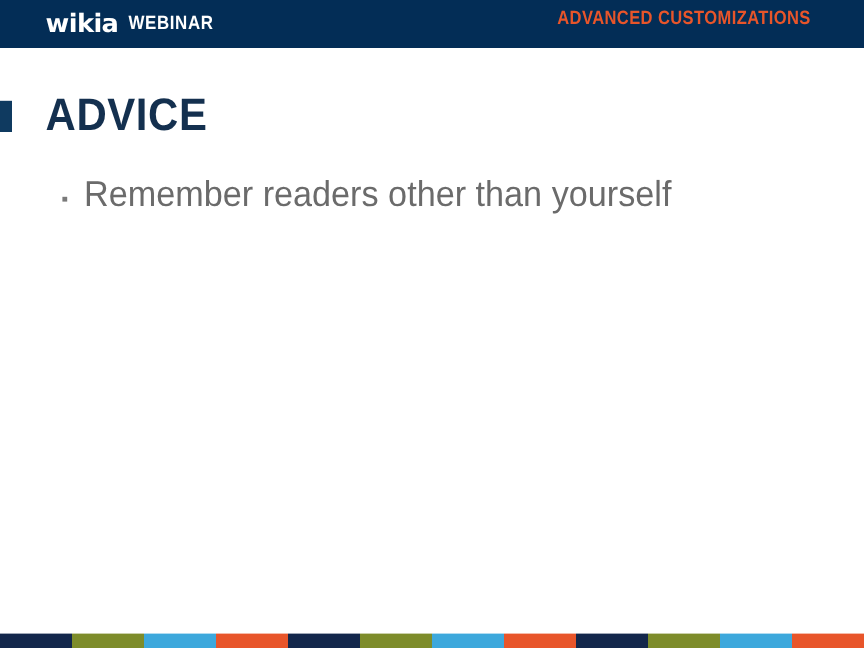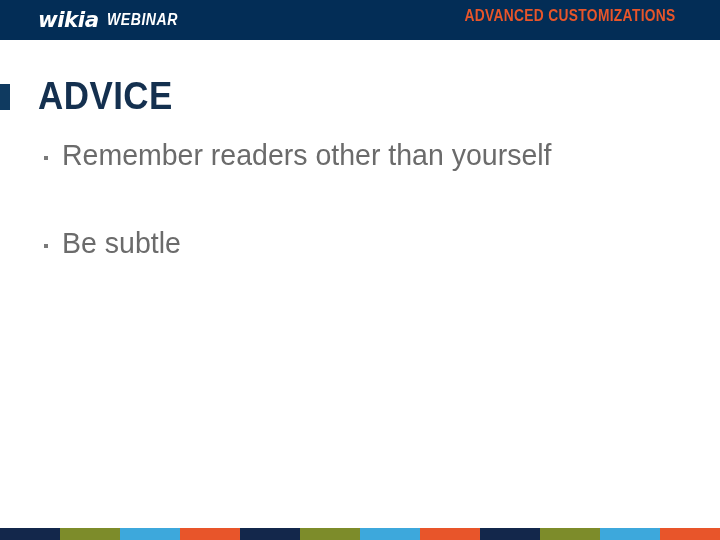--- a/index.html
+++ b/index.html
@@ -29,21 +29,20 @@
     height: 40px;
     background: #032d56;
   }
   .brand-block {
     position: absolute;
     left: 38px;
     top: 0;
     height: 40px;
     display: flex;
     align-items: center;
-    font-style: italic;
   }
   .brand-logo {
     font-family: "DejaVu Sans", sans-serif;
     font-weight: bold;
     font-size: 21px;
     letter-spacing: -0.5px;
     color: #ffffff;
     line-height: 1;
     display: inline-block;
     transform: scaleX(1.02);
@@ -108,21 +107,21 @@
     white-space: nowrap;
   }
 
   
   .bullet-list {
     position: absolute;
     left: 40px;
     top: 138px;
     width: 640px;
     list-style: none;
-    margin: 0;
+    margin: 8px;
     padding: 0;
   }
   .bullet-item {
     position: relative;
     height: 88px;
     padding-left: 22px;
     box-sizing: border-box;
   }
   .bullet-dot {
     position: absolute;
@@ -173,24 +172,20 @@
     </div>
   </div>
 
   <div class="title-accent" style="background: rgb(15, 58, 96);"></div>
   <h1 class="slide-title" style="color: rgb(20, 48, 79);">ADVICE</h1>
 
   <ul class="bullet-list">
     <li class="bullet-item">
       <span class="bullet-dot"></span>
       <span class="bullet-text">Remember readers other than yourself</span>
-    </li>
-    <li class="bullet-item">
-      <span class="bullet-dot"></span>
-      <span class="bullet-text">Be subtle</span>
     </li>
   </ul>
 
   <div class="footer-strip" id="footer-strip">
       <div class="footer-seg" style="background: rgb(19, 39, 75);"></div>
       <div class="footer-seg" style="background: rgb(125, 140, 42);"></div>
       <div class="footer-seg" style="background: rgb(61, 168, 220);"></div>
       <div class="footer-seg" style="background: rgb(232, 85, 42);"></div>
       <div class="footer-seg" style="background: rgb(19, 39, 75);"></div>
       <div class="footer-seg" style="background: rgb(125, 140, 42);"></div>

